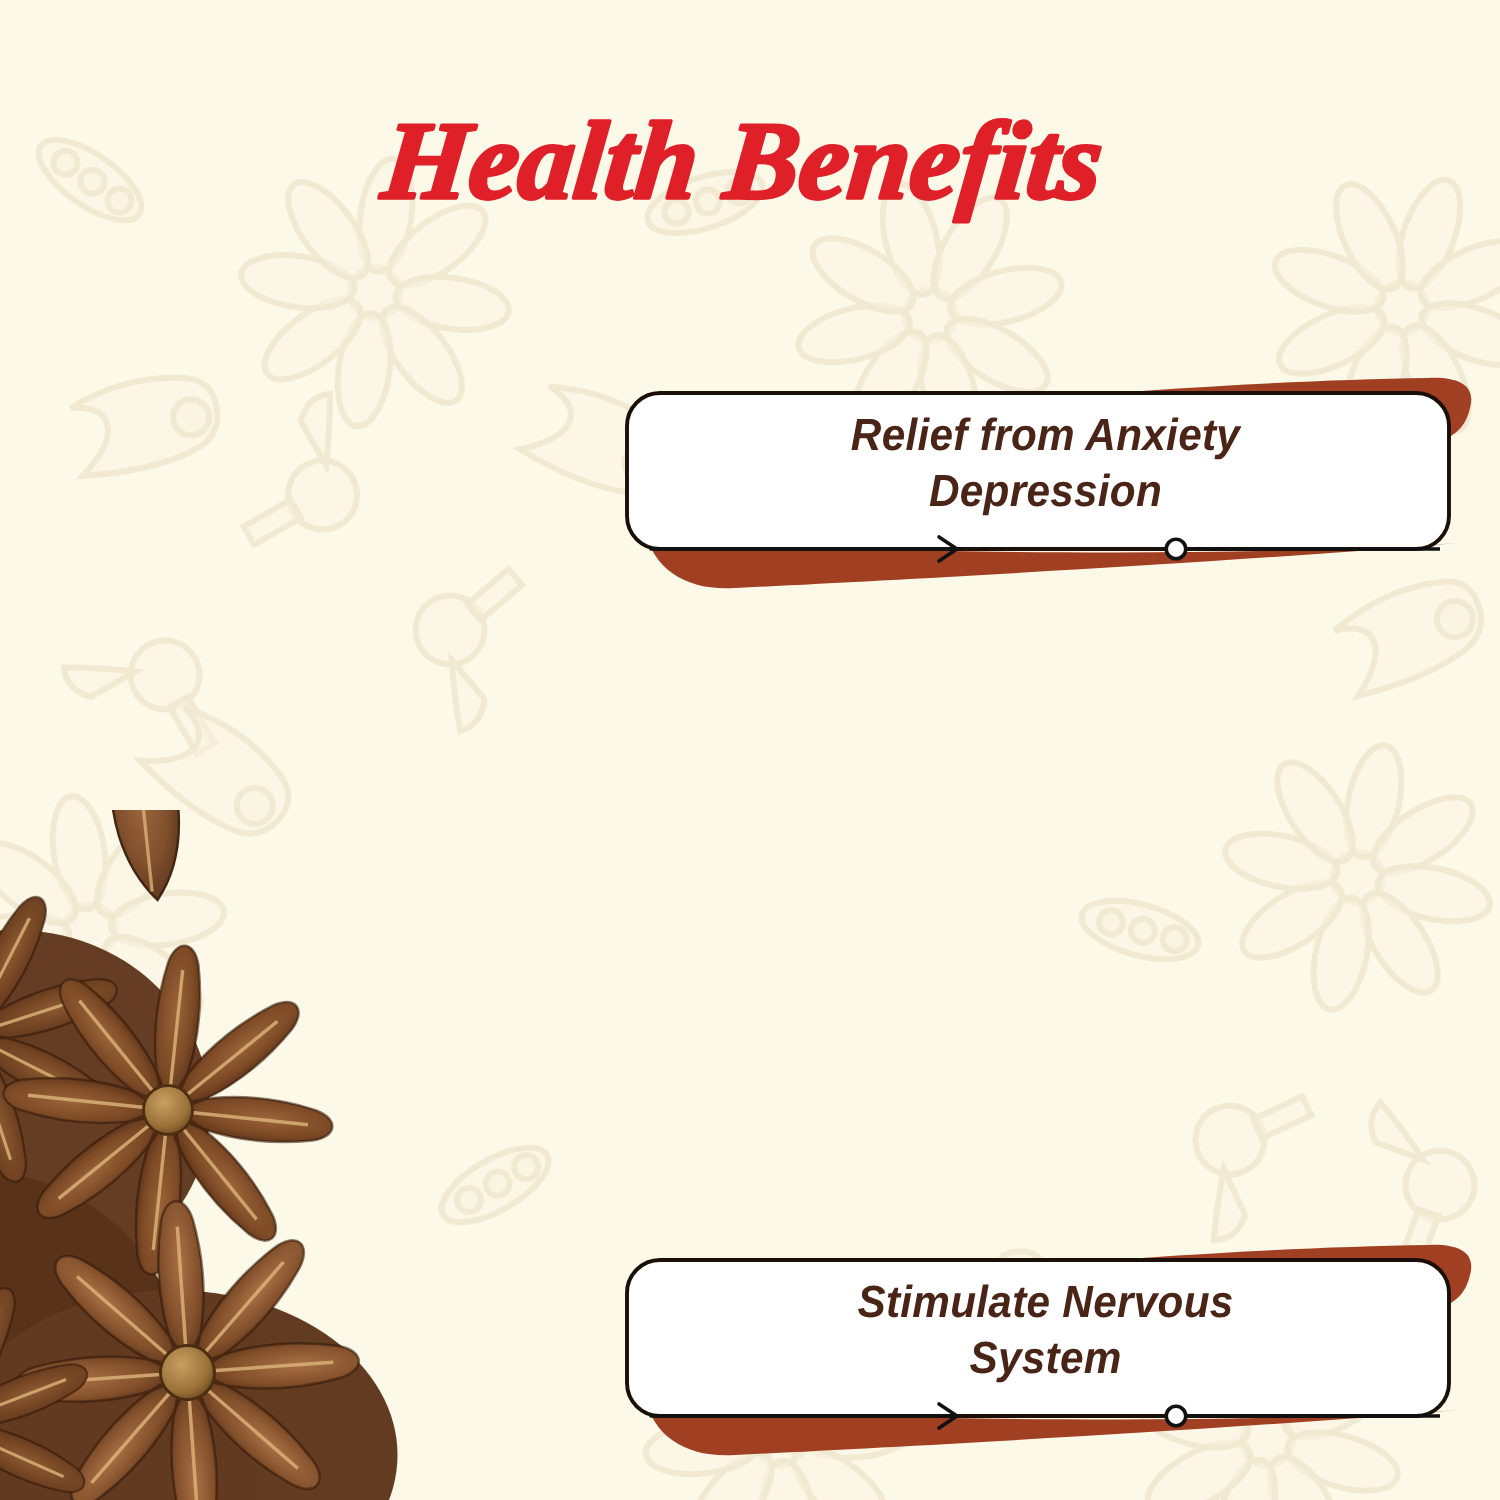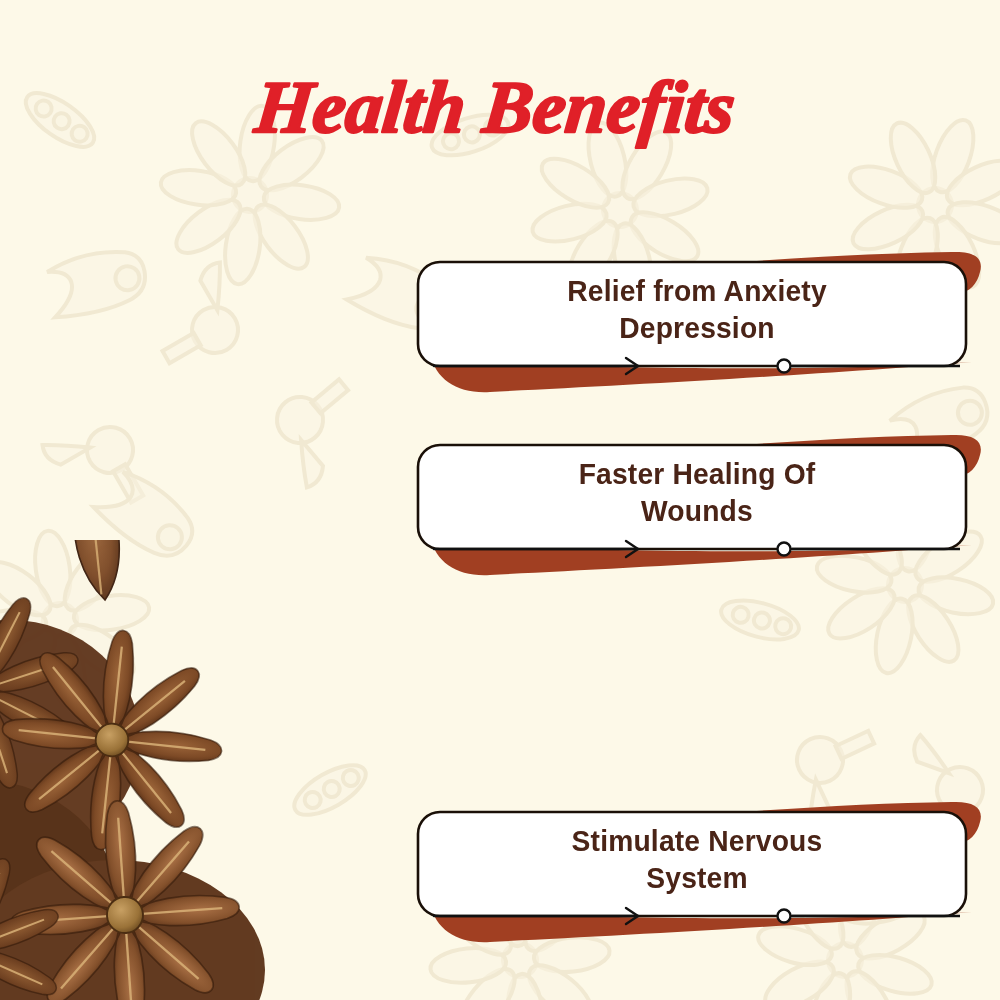--- a/index.html
+++ b/index.html
@@ -47,20 +47,21 @@
   }
   #title svg { display: block; margin: 0 auto; }
 
   
   .benefit-card {
     position: absolute;
     left: 412px;
     width: 576px;
     height: 150px;
     z-index: 4;
+    font-style: italic;
   }
   .benefit-card svg.card-art {
     position: absolute;
     left: 0;
     top: 0;
     width: 576px;
     height: 150px;
   }
   .card-text {
     position: absolute;
@@ -289,50 +290,33 @@
       </g>
       <g>
         <line x1="380" y1="116" x2="548" y2="116" stroke="#111111" stroke-width="2.4"></line>
         <circle cx="372" cy="116" r="6.5" fill="#ffffff" stroke="#111111" stroke-width="2.4"></circle>
       </g>
     </svg>
     <div class="card-text">Relief from Anxiety
 Depression</div>
   </div>
 
-  <div class="benefit-card" style="top:433px">
+
+
+  <div class="benefit-card" style="top:828px">
     <svg class="card-art" viewBox="0 0 576 150" aria-hidden="true">
       <path d="M 60 38 C 210 20 400 4 540 2 C 562 1 572 8 568 22 C 565 36 554 46 540 42 C 400 22 215 32 60 38 Z" fill="#a13f22"></path>
       <path d="M 18 104 C 24 130 46 144 78 142 C 200 136 420 124 560 112 C 420 122 200 118 80 114 C 48 113 28 110 18 104 Z" fill="#a13f22"></path>
       <rect x="6" y="12" width="548" height="104" rx="22" ry="22" fill="#ffffff" stroke="#1a1008" stroke-width="2.6"></rect>
       <g stroke="#111111" stroke-width="2.4" fill="none" stroke-linecap="round">
         <line x1="22" y1="116" x2="226" y2="116"></line>
         <polyline points="214,108 226,116 214,124"></polyline>
       </g>
       <g>
         <line x1="380" y1="116" x2="548" y2="116" stroke="#111111" stroke-width="2.4"></line>
         <circle cx="372" cy="116" r="6.5" fill="#ffffff" stroke="#111111" stroke-width="2.4"></circle>
       </g>
     </svg>
-    <div class="card-text">Faster Healing Of
-Wounds</div>
-  </div>
-
-
-  <div class="benefit-card" style="top:800px">
-    <svg class="card-art" viewBox="0 0 576 150" aria-hidden="true">
-      <path d="M 60 38 C 210 20 400 4 540 2 C 562 1 572 8 568 22 C 565 36 554 46 540 42 C 400 22 215 32 60 38 Z" fill="#a13f22"></path>
-      <path d="M 18 104 C 24 130 46 144 78 142 C 200 136 420 124 560 112 C 420 122 200 118 80 114 C 48 113 28 110 18 104 Z" fill="#a13f22"></path>
-      <rect x="6" y="12" width="548" height="104" rx="22" ry="22" fill="#ffffff" stroke="#1a1008" stroke-width="2.6"></rect>
-      <g stroke="#111111" stroke-width="2.4" fill="none" stroke-linecap="round">
-        <line x1="22" y1="116" x2="226" y2="116"></line>
-        <polyline points="214,108 226,116 214,124"></polyline>
-      </g>
-      <g>
-        <line x1="380" y1="116" x2="548" y2="116" stroke="#111111" stroke-width="2.4"></line>
-        <circle cx="372" cy="116" r="6.5" fill="#ffffff" stroke="#111111" stroke-width="2.4"></circle>
-      </g>
-    </svg>
     <div class="card-text">Stimulate Nervous
 System</div>
   </div>
 
 </div>
 
 </body></html>

